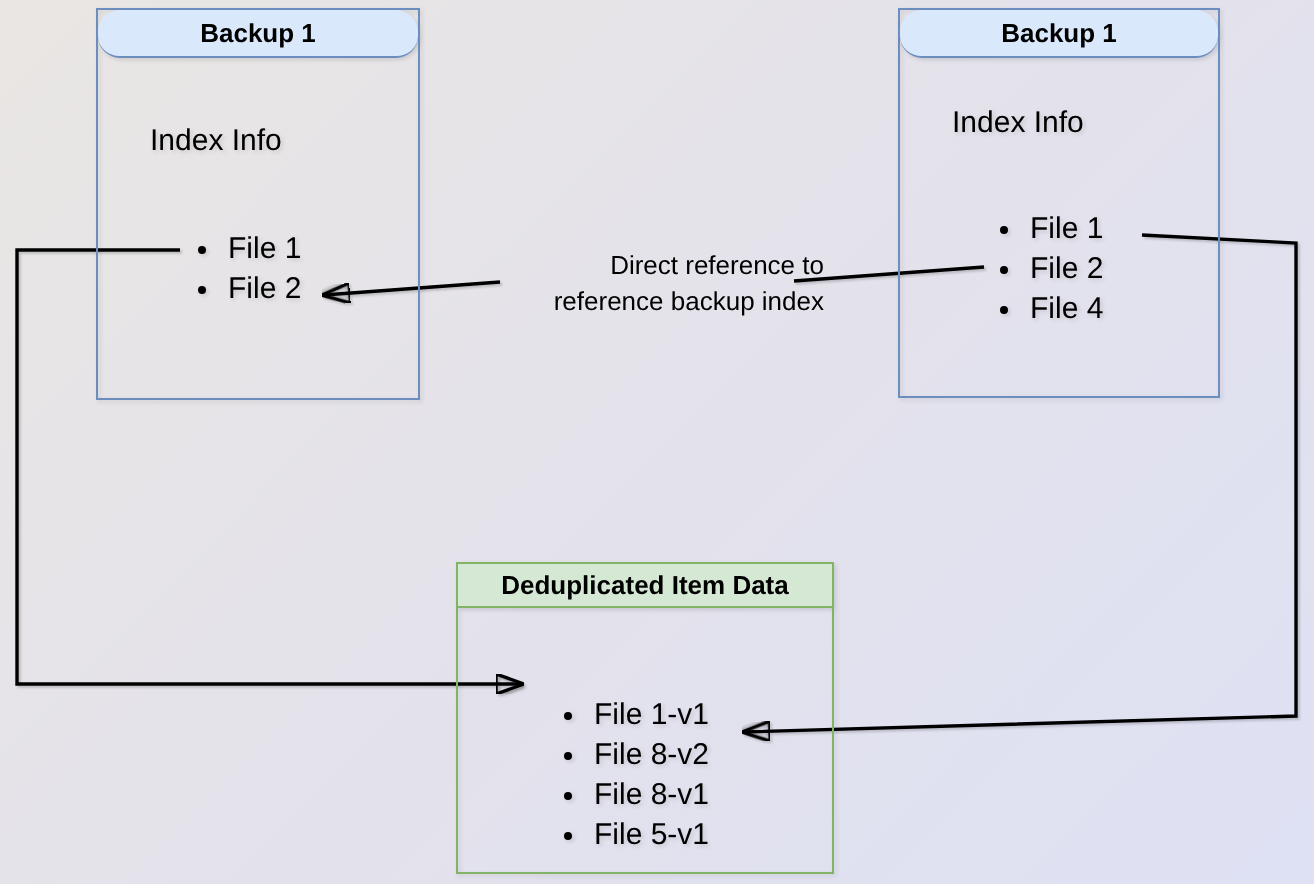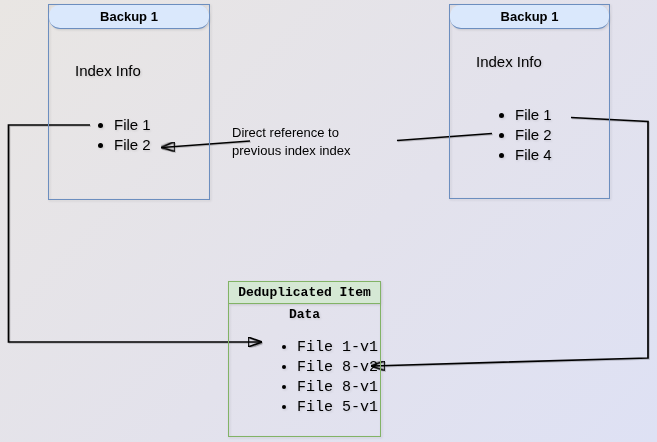--- a/index.html
+++ b/index.html
@@ -61,48 +61,48 @@
   }
   .green .box-header {
     height: 22px;
     line-height: 22px;
     font-size: 13px;
     background: var(--dedup-header-fill);
     border-color: var(--dedup-border);
   }
   #backup1 { left: 48px; top: 4px; width: 162px; height: 196px; }
   #backup2 { left: 449px; top: 4px; width: 161px; height: 195px; }
-  #dedup   { left: 228px; top: 281px; width: 153px; height: 156px; font-family: Liberation Mono, monospace; }
+  #dedup   { left: 228px; top: 281px; width: 189px; height: 156px; }
 
   .index-label {
     position: absolute;
     font-size: 15px;
     line-height: 18px;
     white-space: nowrap;
   }
   #backup1 .index-label { left: 26px; top: 57px; }
   #backup2 .index-label { left: 26px; top: 48px; }
 
   ul.file-list {
     position: absolute;
     margin: 0;
     padding-left: 18px;
     list-style: disc outside;
     font-size: 15px;
     line-height: 20px;
   }
   #backup1 ul.file-list { left: 47px; top: 110px; }
   #backup2 ul.file-list { left: 47px; top: 100px; }
-  #dedup   ul.file-list { left: 50px; top: 56px; }
+  #dedup   ul.file-list { left: 50px; top: 66px; }
 
   .edge-label {
     position: absolute;
     left: 232px; top: 124px;
     width: 180px;
-    text-align: left;
+    text-align: right;
     font-size: 13px;
     line-height: 18px;
     white-space: nowrap;
   }
 </style>
 </head>
 <body>
 
 <div class="canvas">
 
@@ -142,16 +142,16 @@
     <ul class="file-list">
       <li>File 1-v1</li>
       <li>File 8-v2</li>
       <li>File 8-v1</li>
       <li>File 5-v1</li>
     </ul>
   </div>
 
   <div class="edge-label">
     <div>Direct reference to</div>
-    <div>previous index index</div>
+    <div>reference backup index</div>
   </div>
 
 </div>
 
 </body></html>

